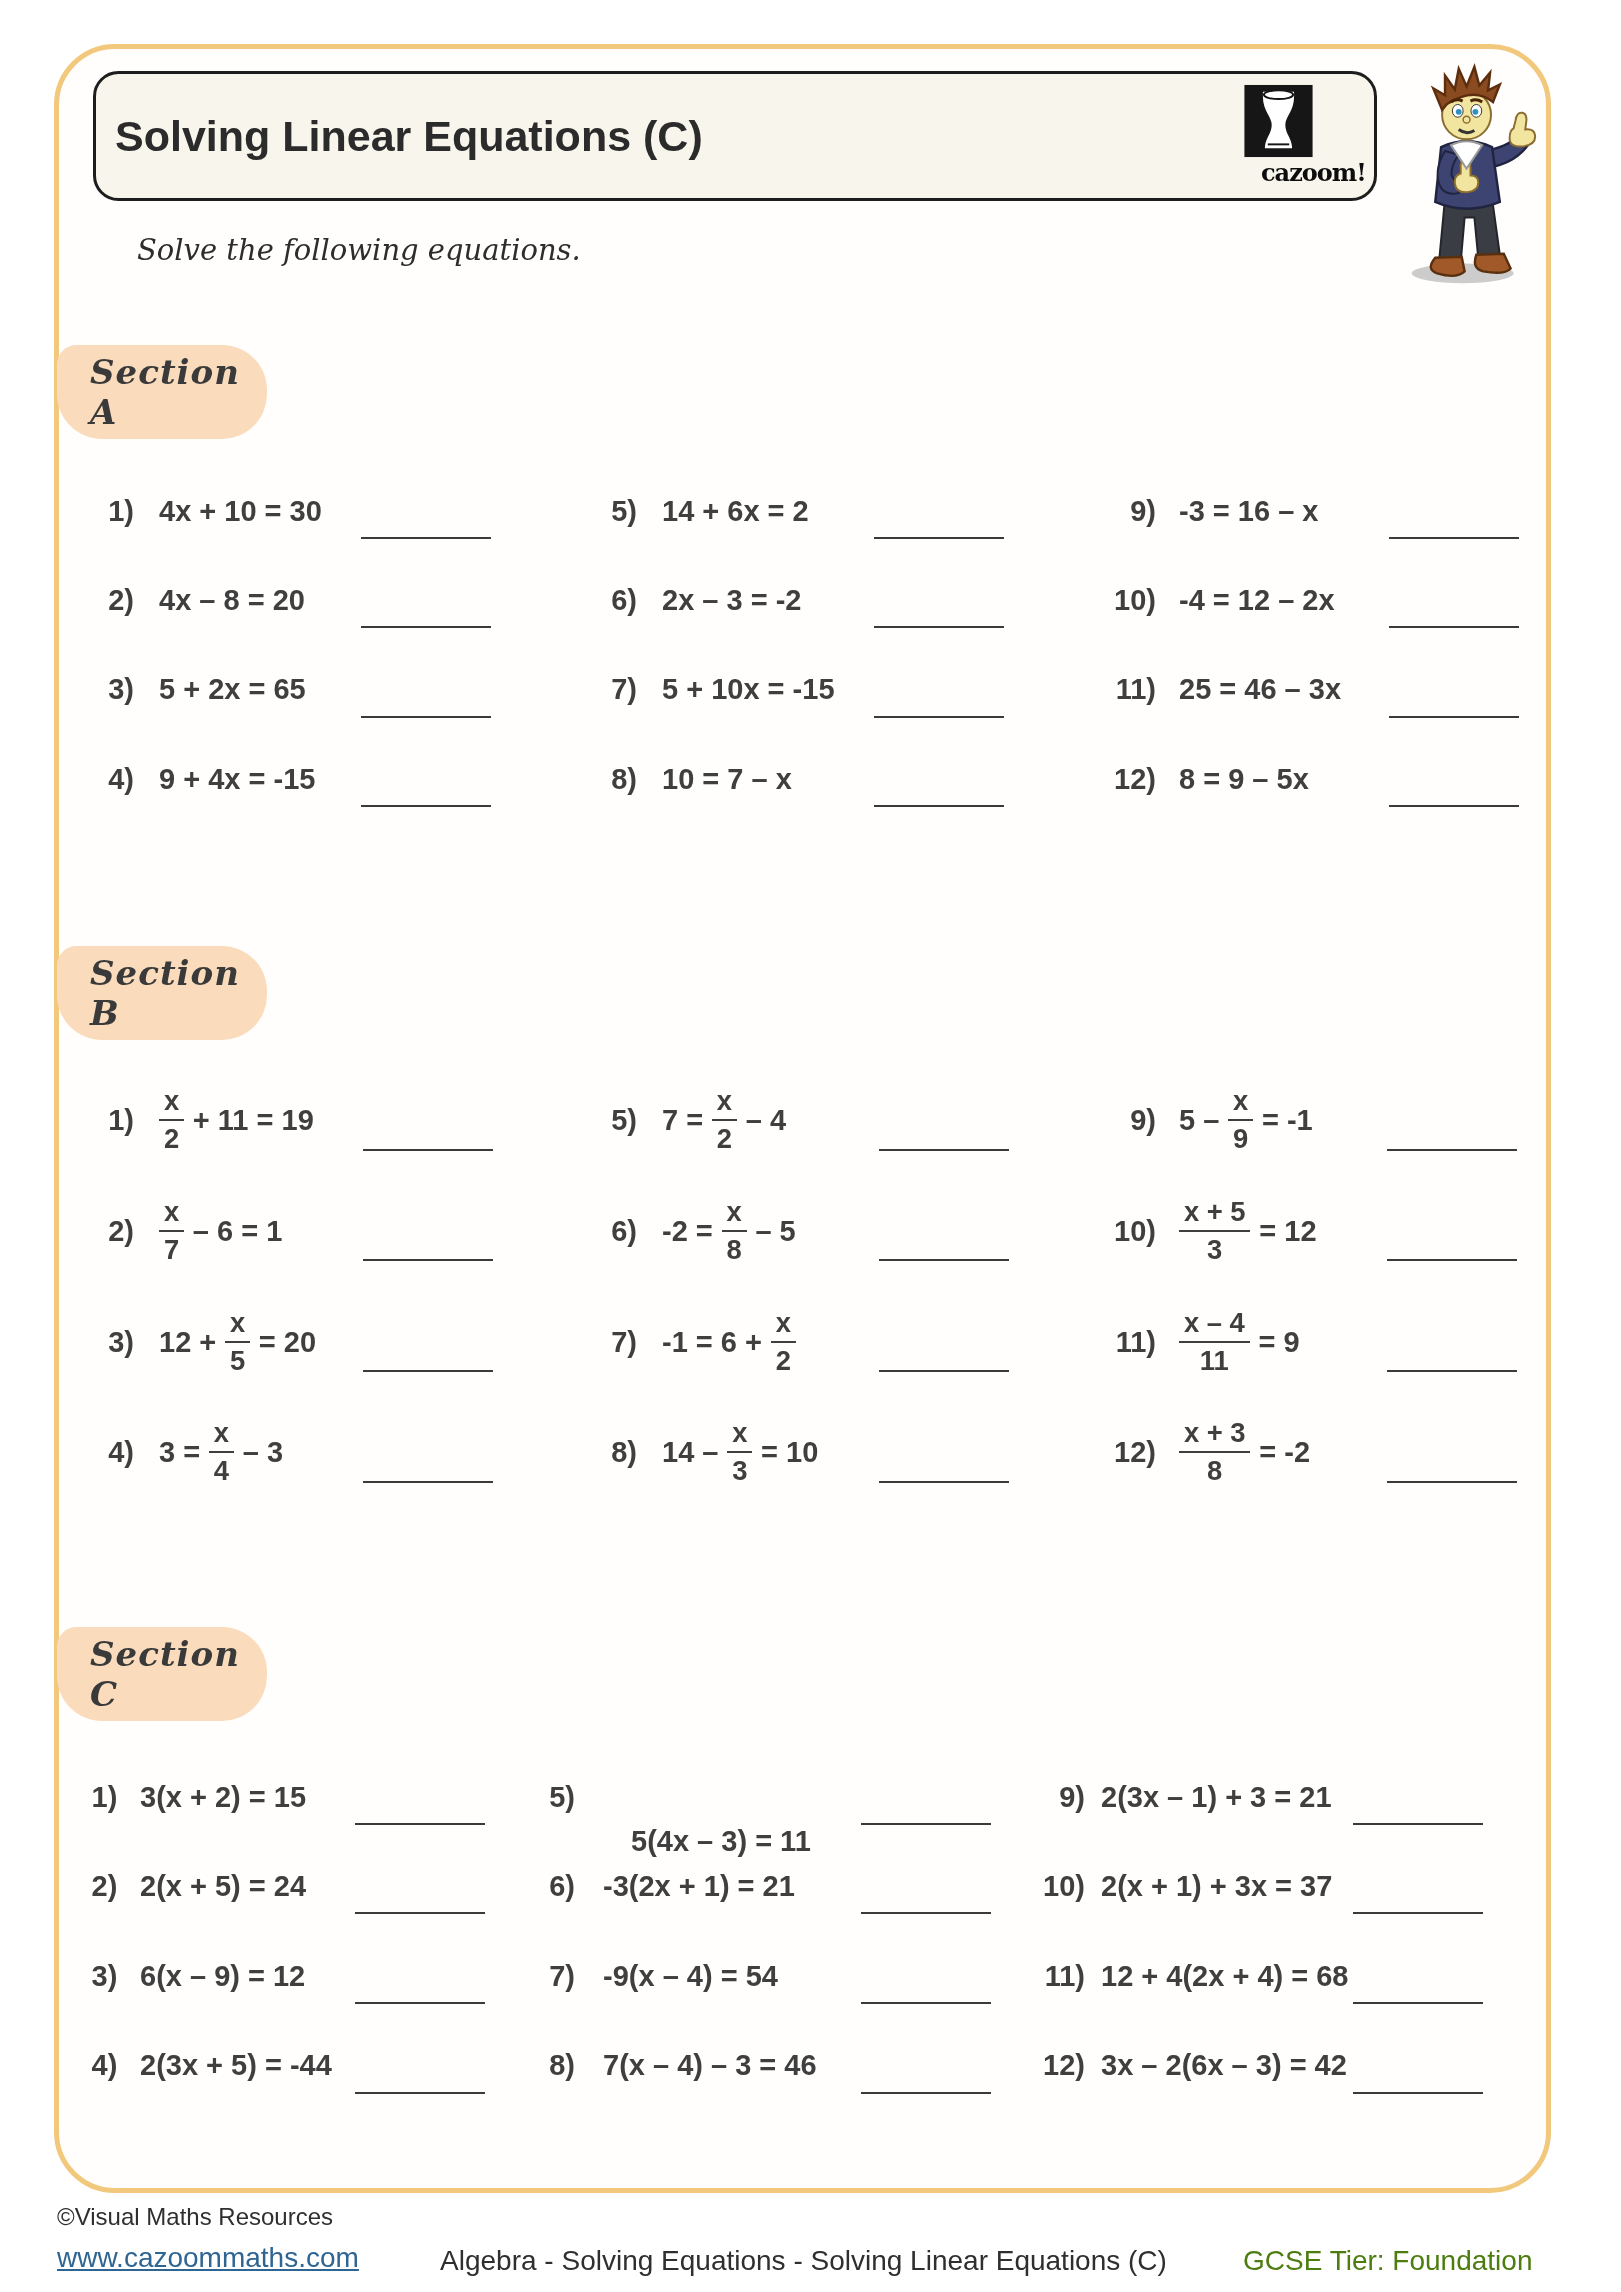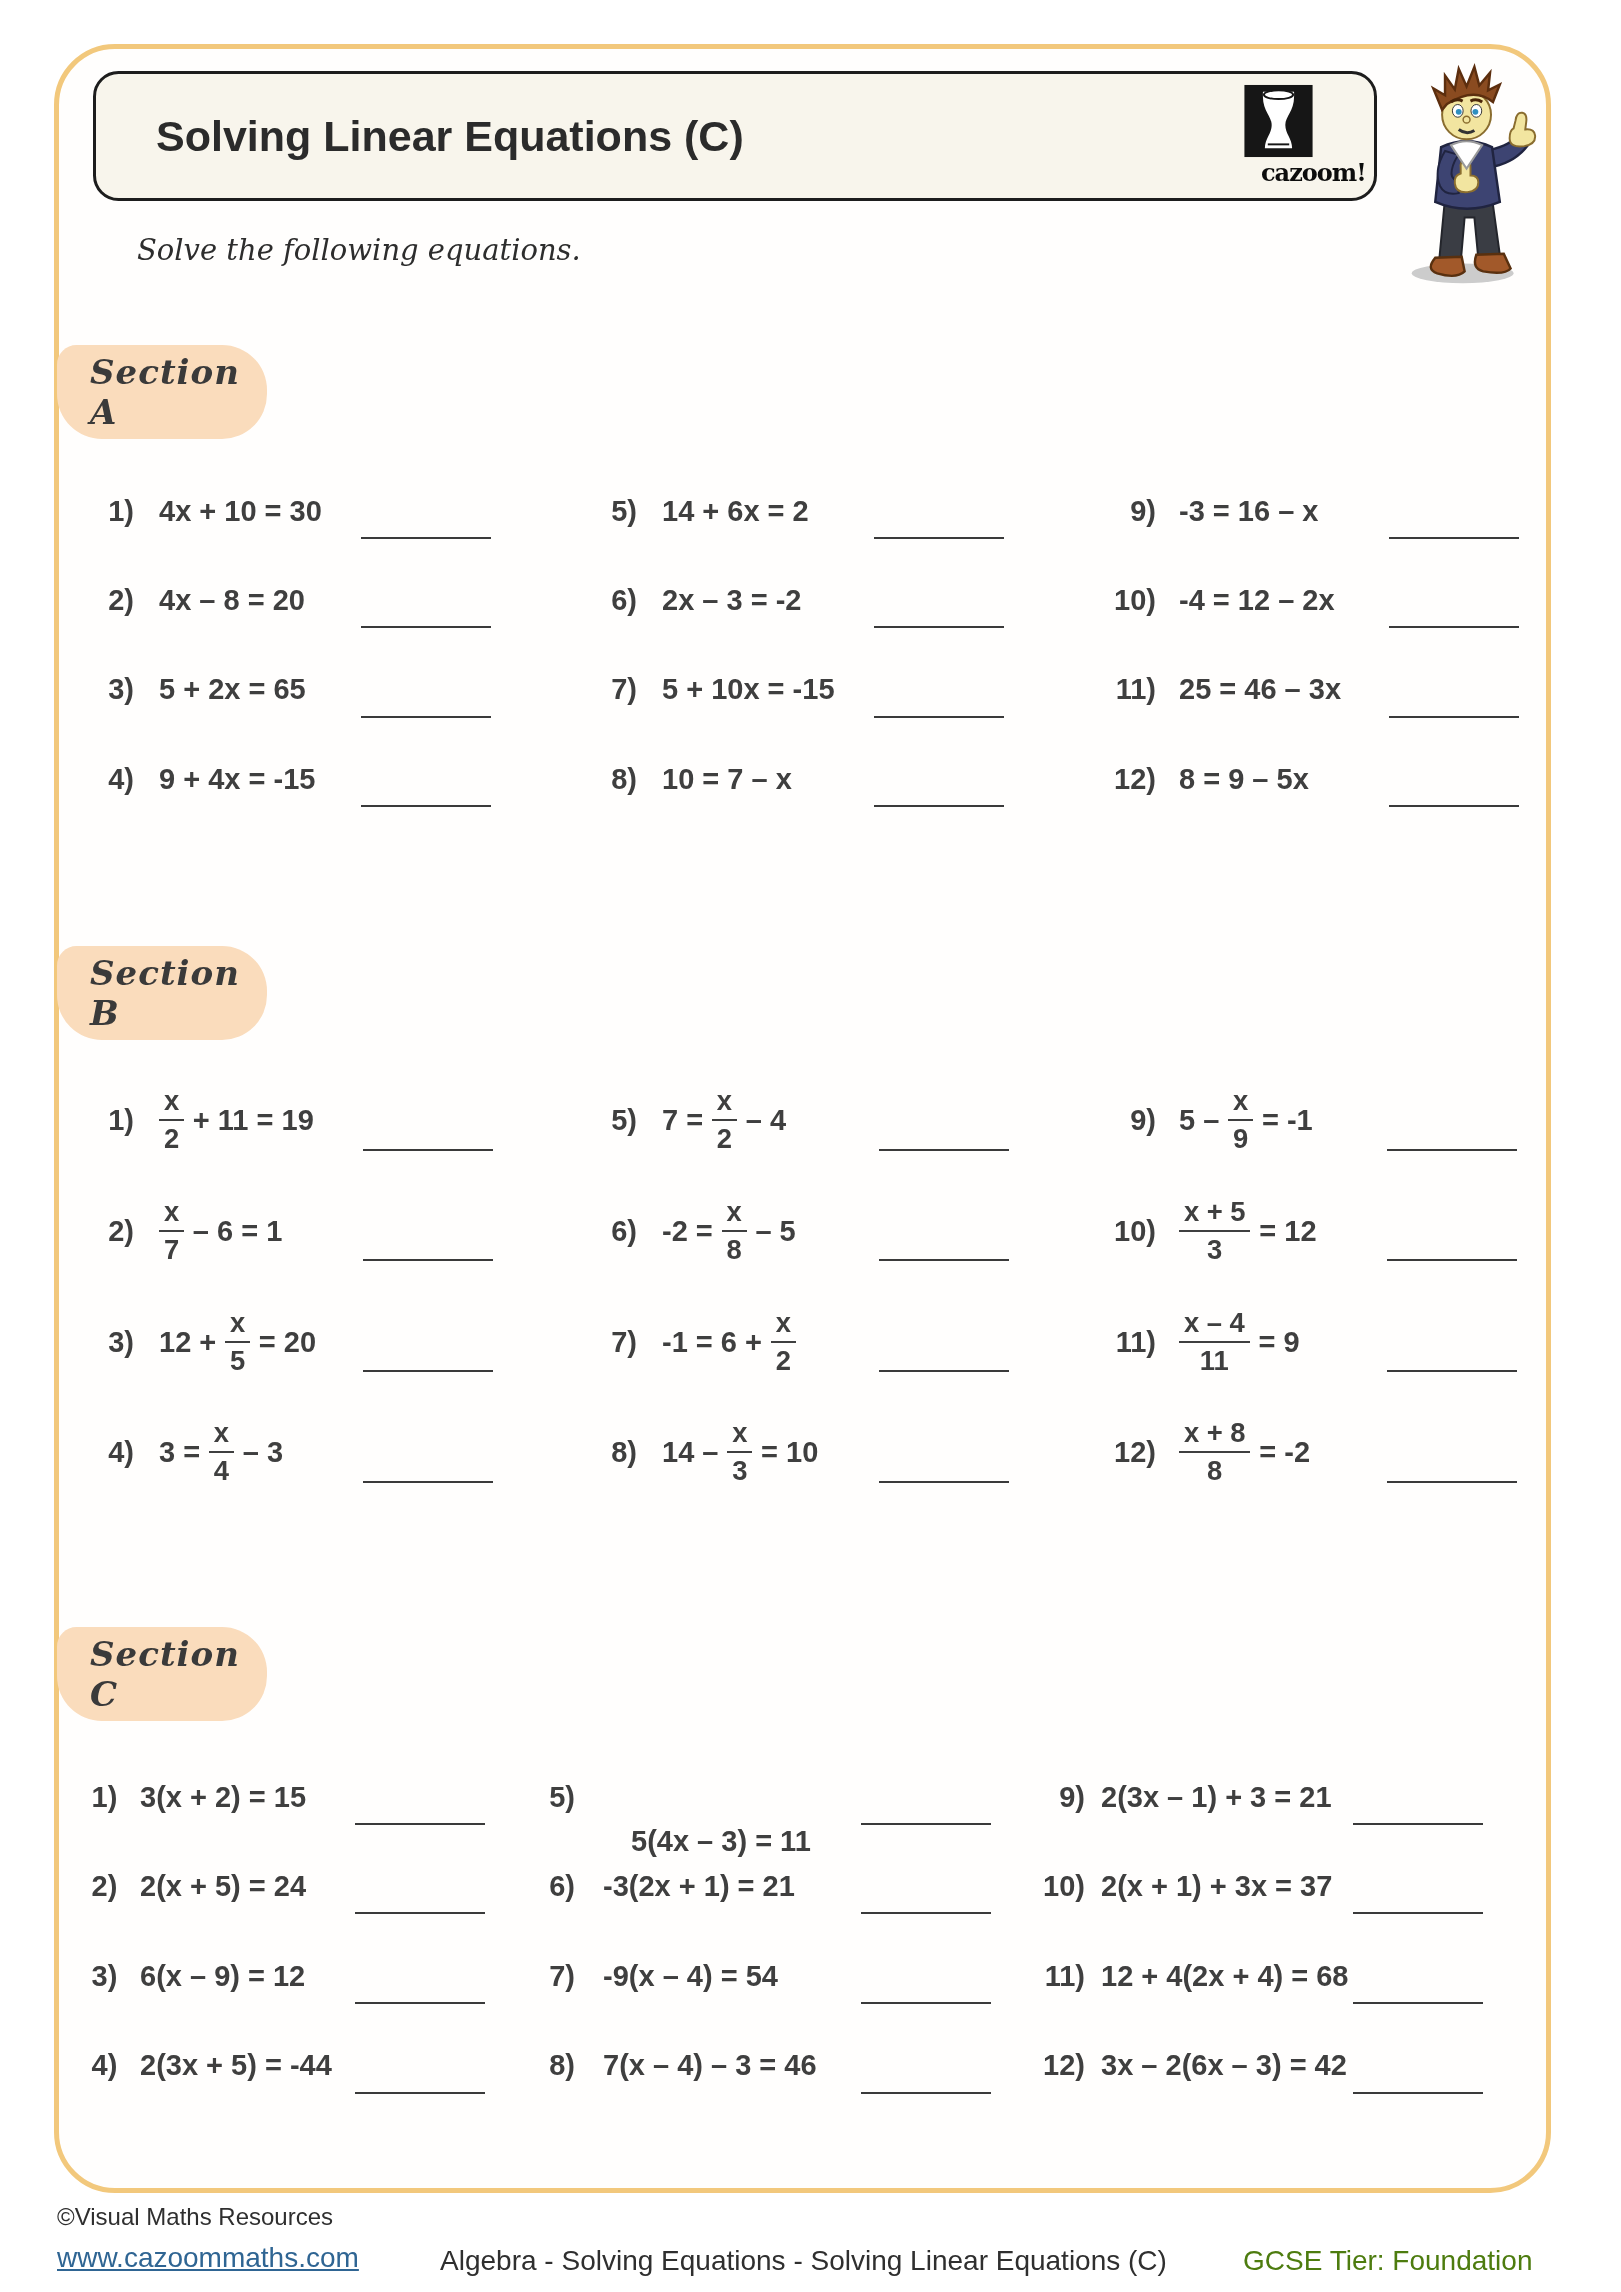--- a/index.html
+++ b/index.html
@@ -5,21 +5,21 @@
   html,body{margin:0;padding:0;background:#ffffff;}
   #page{position:relative;width:1621px;height:2293px;background:#ffffff;
         font-family:"Liberation Sans",sans-serif;overflow:hidden;}
 
   .border-frame{position:absolute;left:54px;top:44px;width:1497px;height:2149px;
         box-sizing:border-box;border:5.9px solid #f2c87c;border-radius:61px;background:#fffefd;}
 
   .header-box{position:absolute;left:93px;top:71px;width:1284px;height:130px;
         box-sizing:border-box;border:3.9px solid #1d1d1d;border-radius:25.5px;
         background:#f8f5ec;display:flex;align-items:center;}
-  .title{font-size:43px;font-weight:bold;color:#2b2b2b;padding-left:60px;white-space:nowrap;}
+  .title{font-size:43px;font-weight:bold;color:#2b2b2b;padding-left:19px;white-space:nowrap;}
 
   .logo{position:absolute;left:1217px;top:84px;width:122px;text-align:center;}
   .logo-square{display:inline-block;}
   .logo-text{font-family:"DejaVu Serif",serif;font-weight:bold;font-size:24px;
         color:#0d0d0d;margin-top:-3.9px;letter-spacing:-1px;margin-left:44px;}
 
   .mascot{position:absolute;left:1396px;top:59px;}
 
   .instr{position:absolute;left:137px;font-family:"DejaVu Serif",serif;font-style:italic;
         font-size:29px;color:#2d2d2d;white-space:nowrap;}
@@ -259,21 +259,21 @@
             <span class="fn">x – 4</span>
             <span class="fb"></span>
             <span class="fd">11</span>
           </span>
           <span>= 9</span>
         </div>
         <div class="qline" style="left: 1387px; top: 1370px;"></div>
         <div class="qnum center" style="left: 1066px; top: 1410px;">12)</div>
         <div class="qeq center" style="left: 1179px; top: 1410px;">
           <span class="frac">
-            <span class="fn">x + 8</span>
+            <span class="fn">x + 3</span>
             <span class="fb"></span>
             <span class="fd">8</span>
           </span>
           <span>= -2</span>
         </div>
         <div class="qline" style="left: 1387px; top: 1481px;"></div>
       </div>
       <div>
         <div class="section-label" style="top: 1627px;">
           <span>Section C</span>

